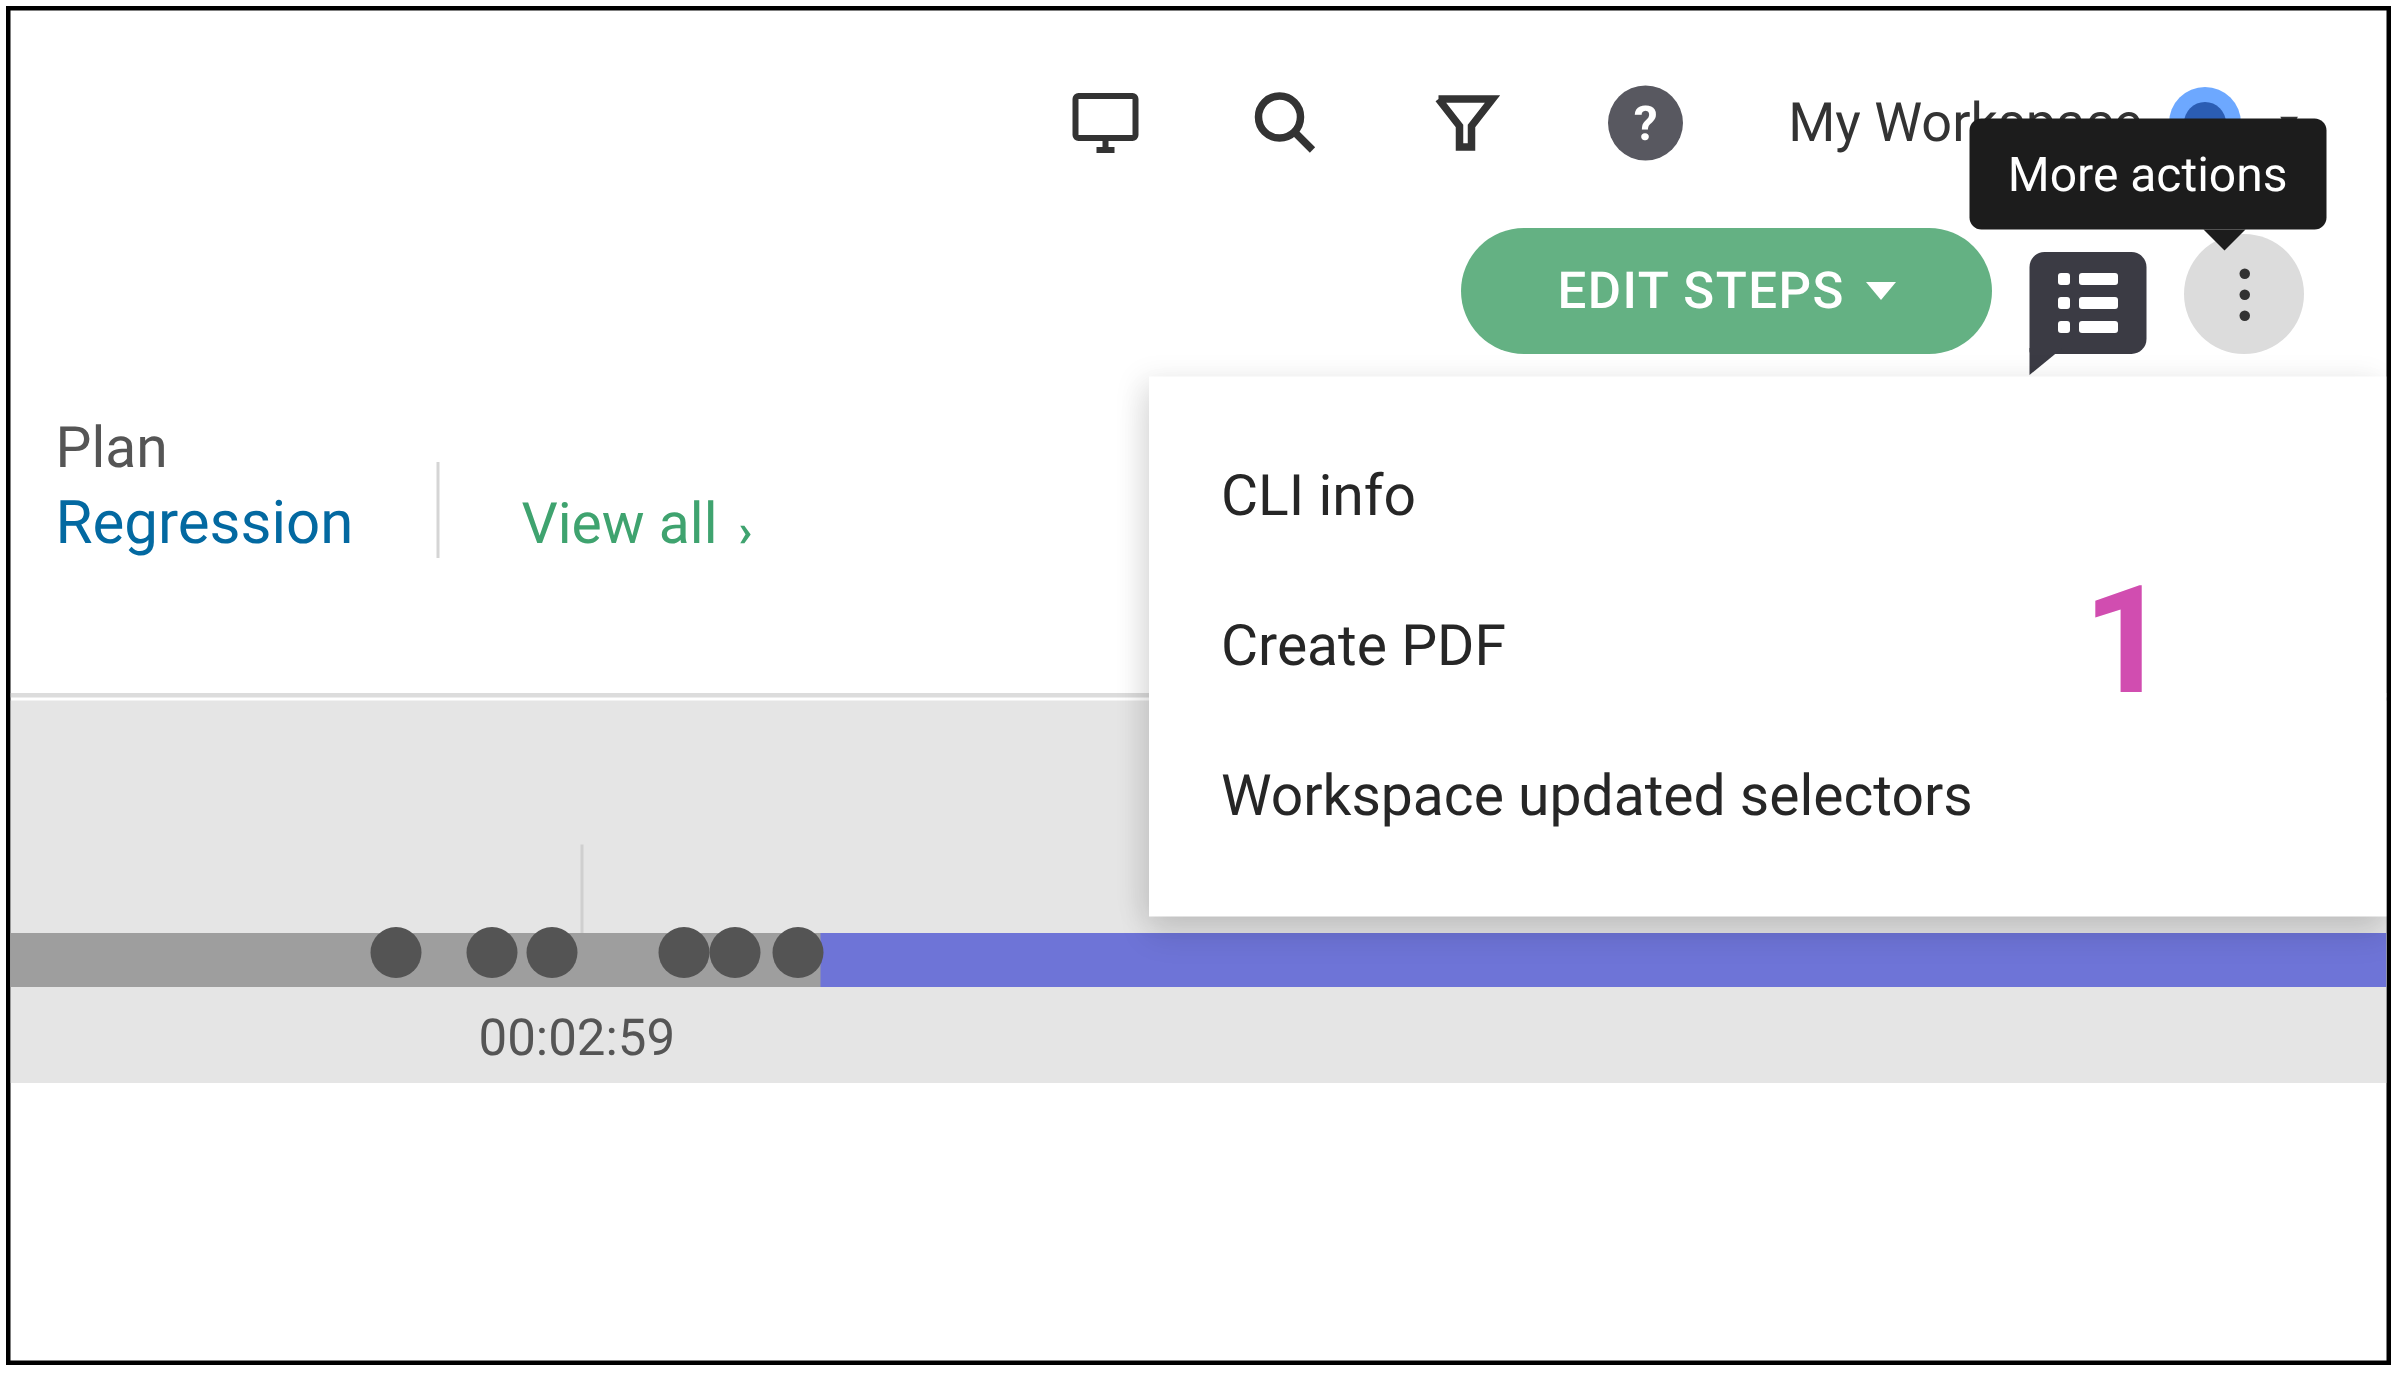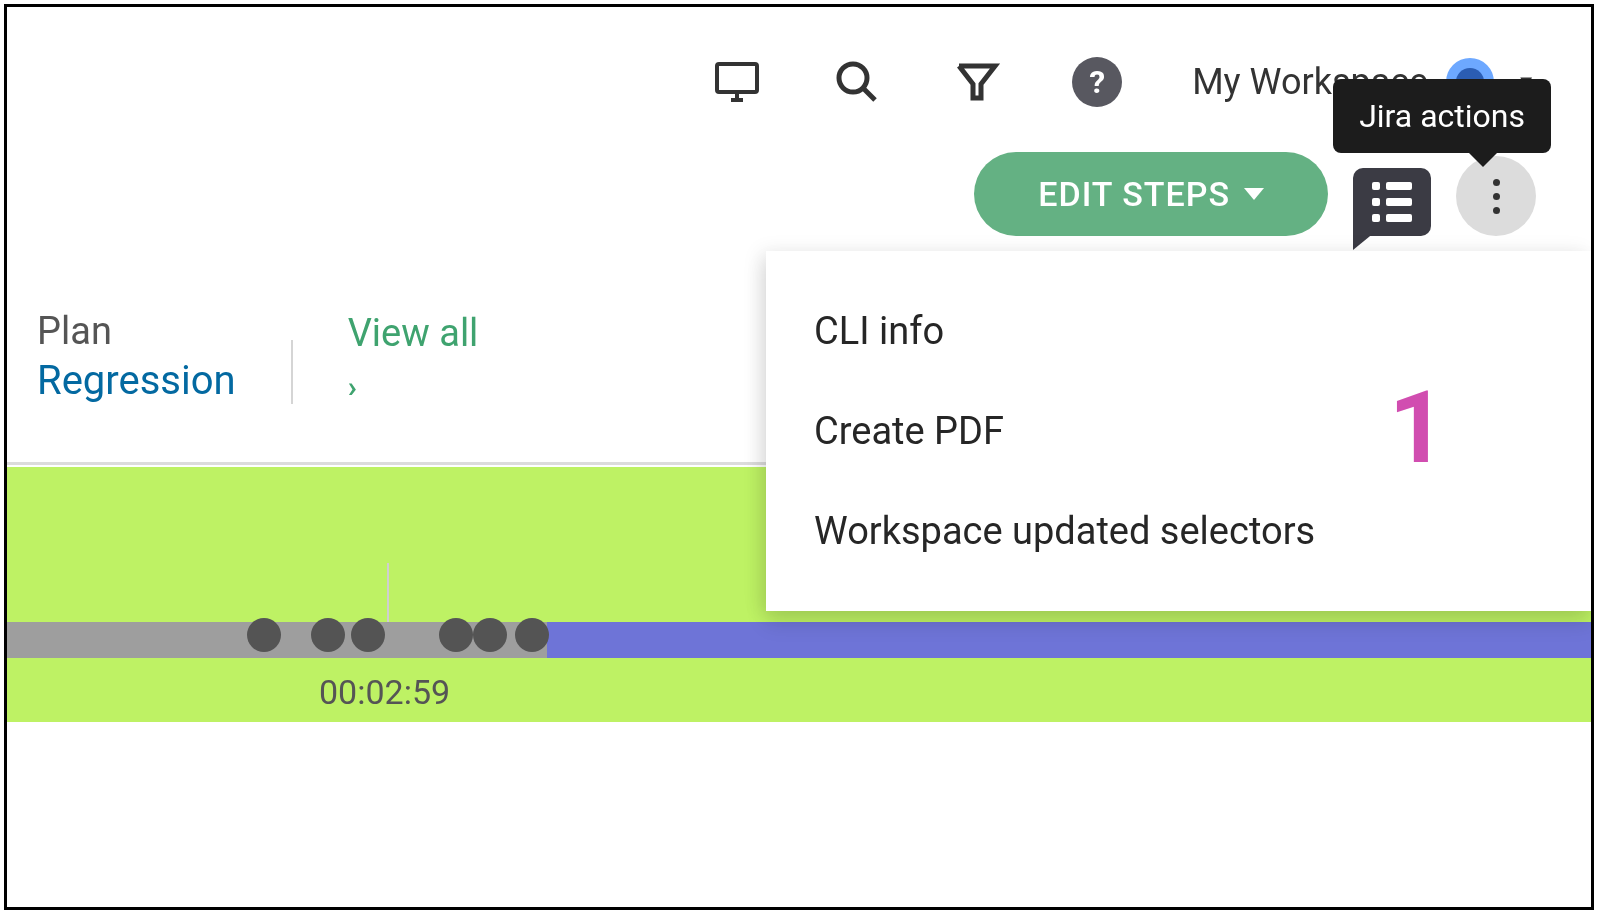--- a/index.html
+++ b/index.html
@@ -29,31 +29,31 @@
   .chat-lines .bar{width:26px;height:8px;background:#fff;border-radius:2px;}
   .more-btn { width:80px;height:80px;border-radius:50%;background:#dcdcdc;display:flex;align-items:center;justify-content:center;flex-direction:column;gap:7px;}
   .more-btn .d{width:7px;height:7px;background:#333;border-radius:50%;}
 
   
   .tooltip { position:absolute; top:72px; right:40px; background:#1c1c1c; color:#fff; font-size:32px; padding:18px 26px; border-radius:8px; z-index:200;}
   .tooltip::after{content:"";position:absolute;bottom:-14px;right:54px;width:0;height:0;border-left:14px solid transparent;border-right:14px solid transparent;border-top:14px solid #1c1c1c;}
 
   
   .info-block { position:absolute; top:270px; left:30px; display:flex; align-items:flex-end; gap:55px;}
-  .plan-col .plan-label{ font-size:38px; color:#555;margin-top:32px;}
+  .plan-col .plan-label{ font-size:38px; color:#555;}
   .plan-col .plan-value{ font-size:40px; color:#0369a1; margin-top:4px;}
   .vsep{ width:2px; height:64px; background:#d5d5d5;}
-  .view-all{ color:#3fa36f; font-size:38px; display:flex; align-items:flex-start; gap:14px;flex-direction:column;}
+  .view-all{ color:#3fa36f; font-size:38px; display:flex; align-items:flex-end; gap:14px;}
   .view-all .chev{ color:#3fa36f; font-size:30px; font-weight:700;}
 
   
   .hline{position:absolute;top:455px;left:0;right:0;height:3px;background:#dcdcdc;}
 
   
-  .timeline-section{ position:absolute; top:460px; left:0; right:0; height:255px; background:#bef264;}
+  .timeline-section{ position:absolute; top:460px; left:0; right:0; height:255px; background:#e5e5e5;}
   .timeline-track{ position:absolute; top:155px; left:0; right:0; height:36px; background:#9e9e9e;}
   .timeline-fill{ position:absolute; top:155px; left:540px; right:0; height:36px; background:#6e74d7;}
   .ticks{ position:absolute; top:96px; left:0; right:0; height:64px;}
   .ticks .tick{position:absolute;width:2px;height:60px;background:#cfcfcf;}
   .timeline-dot{ position:absolute; top:151px; width:34px;height:34px;border-radius:50%; background:#545454;}
   .timeline-time{ position:absolute; top:205px; font-size:34px; color:#555;}
 
   
   .tabs-row{ position:absolute; top:715px; left:0; right:0; height:150px; border-top:1px solid #eee; display:flex; align-items:center; padding-left:0; padding-right:60px;}
   .tab{ font-size:34px; letter-spacing:2px; font-weight:700; color:#2b3157; padding:0 40px; position:relative;}
@@ -99,21 +99,21 @@
       <span class="workspace-label">My Workspace</span>
       <span class="avatar-wrap">
         <span class="avatar">
             <span class="avatar-icon"></span>
           </span>
       </span>
       <span class="small-caret">▼</span>
     </div>
   </div>
 
-  <div class="tooltip">Jira actions</div>
+  <div class="tooltip">More actions</div>
 
   <div class="toolbar-row2">
     <div class="edit-steps-btn">
       <span>EDIT STEPS</span>
       <span class="caret"></span>
     </div>
     <div class="chat-btn">
       <div class="chat-lines">
         <div class="ln">
             <span class="dot"></span>

